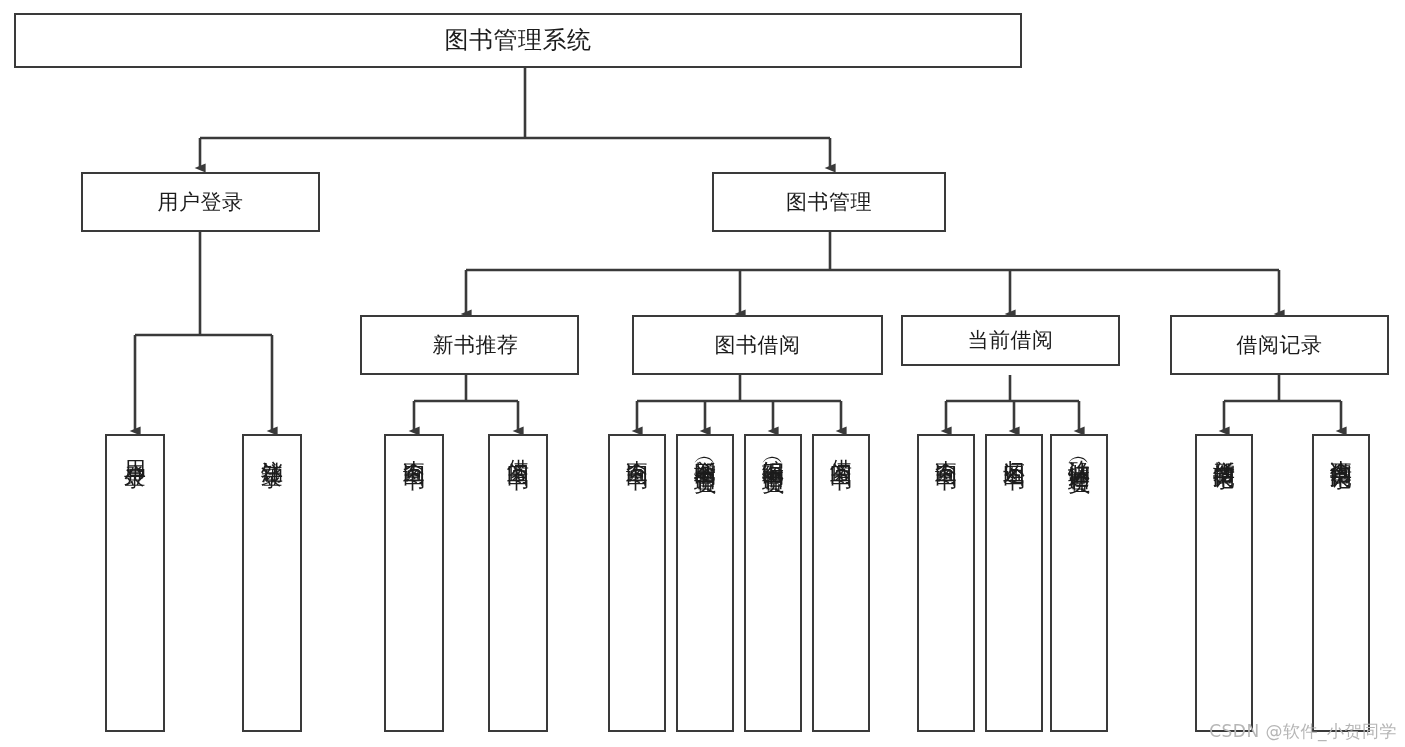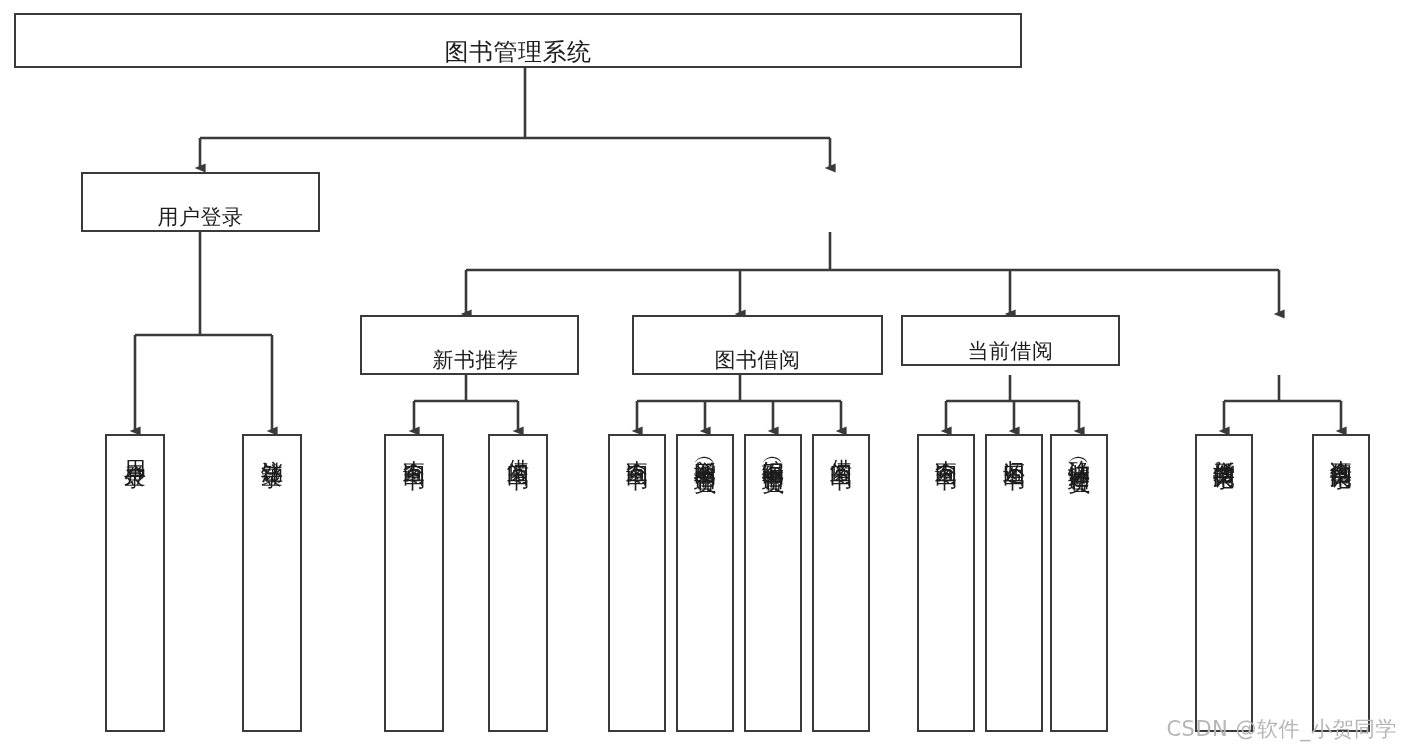--- a/index.html
+++ b/index.html
@@ -25,21 +25,21 @@
     width: 1405px;
     height: 747px;
     pointer-events: none;
   }
   .node {
     position: absolute;
     box-sizing: border-box;
     background: #ffffff;
     border: 2.5px solid #3a3a3a;
     display: flex;
-    align-items: flex-end;
+    align-items: center;
     justify-content: center;
     color: #1c1c1c;
     z-index: 2;
   }
   .node .label {
     display: block;
     text-align: center;
     line-height: 1.18;
     letter-spacing: 0.5px;
   }
@@ -66,21 +66,21 @@
     white-space: nowrap;
     margin-top: 2px;
   }
   .node.leaf.tall .label {
     letter-spacing: 2px;
   }
   .watermark {
     position: absolute;
     right: 8px;
     bottom: 4px;
-    font-size: 21px;
+    font-size: 17px;
     color: #b6b6b6;
     white-space: nowrap;
     z-index: 3;
     letter-spacing: 0.5px;
   }
 </style>
 </head>
 <body>
 
 <div id="canvas">
@@ -137,30 +137,36 @@
     </g>
   </svg>
 
   <div class="node root" style="left:14px; top:13px; width:1008px; height:55px;">
     <span class="label">图书管理系统</span>
   </div>
 
   <div class="node h" style="left:81px; top:172px; width:239px; height:60px;">
     <span class="label">用户登录</span>
   </div>
+  <div class="node h" style="left:712px; top:172px; width:234px; height:60px;">
+    <span class="label">图书管理</span>
+  </div>
 
   <div class="node h" style="left:360px; top:315px; width:219px; height:60px;padding-left:12px;">
     <span class="label">新书推荐</span>
   </div>
   <div class="node h" style="left:632px; top:315px; width:251px; height:60px;">
     <span class="label">图书借阅</span>
   </div>
   <div class="node h" style="left:901px; top:315px; width:219px; height:51px;">
     <span class="label">当前借阅</span>
   </div>
+  <div class="node h" style="left:1170px; top:315px; width:219px; height:60px;">
+    <span class="label">借阅记录</span>
+  </div>
 
   <div class="node leaf" style="left:105px; top:434px; width:60px; height:298px;">
     <span class="label">用户登录</span>
   </div>
   <div class="node leaf" style="left:242px; top:434px; width:60px; height:298px;">
     <span class="label">注销登录</span>
   </div>
 
   <div class="node leaf" style="left:384px; top:434px; width:60px; height:298px;">
     <span class="label">查询图书</span>

